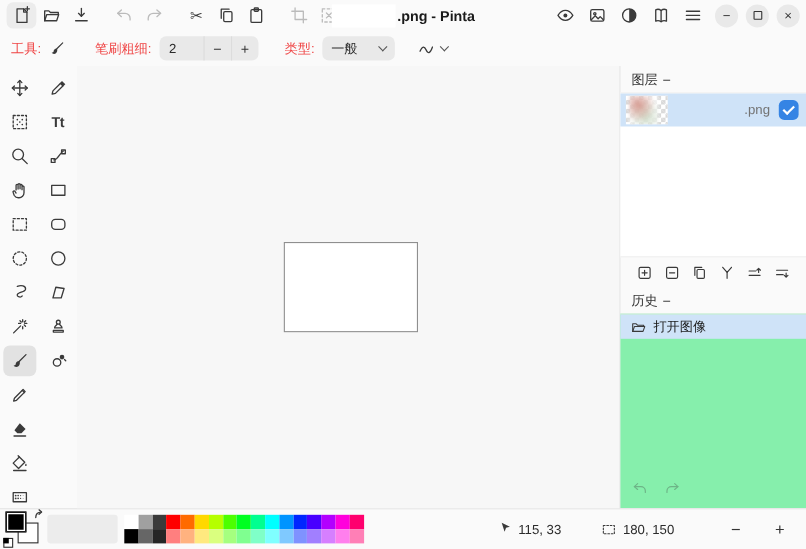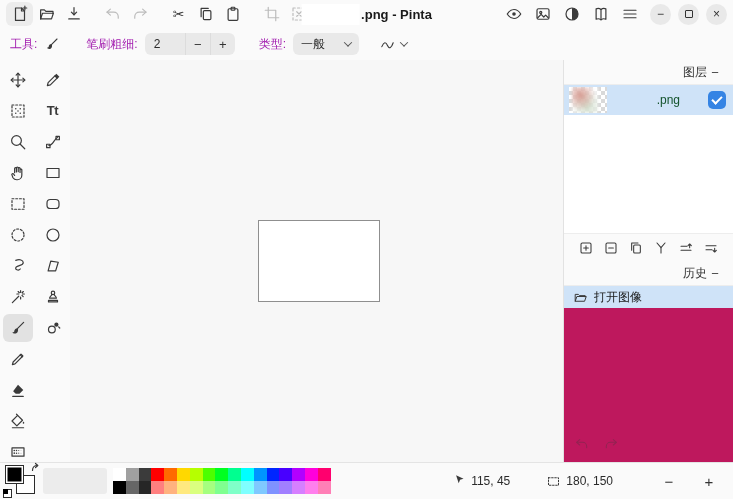--- a/index.html
+++ b/index.html
@@ -27,21 +27,21 @@
   .redacted { width:58px; height:21px; background:#ffffff; }
   .title-text { font-size:13px; font-weight:700; color:#1a1a1a; white-space:nowrap; }
   .tb-right { margin-left:auto; display:flex; align-items:center; gap:2px; }
   .winctl { width:21px; height:21px; border-radius:50%; background:#e9e9e9; display:flex;
             align-items:center; justify-content:center; font-size:12px; color:#333; margin-left:5px; }
   .maxbox { width:8px; height:8px; border:1.5px solid #333; border-radius:1px; }
   .glyph { font-size:14px; color:#3a3a3a; line-height:1; }
 
   
   .toolrow { height:32px; display:flex; align-items:center; padding:0 10px; gap:7px; flex:0 0 auto; }
-  .tr-label { color:#a21caf; }
+  .tr-label { color:#ef4444; }
   .pill { height:22px; background:#e9e9e9; border-radius:6px; display:flex; align-items:center; }
   .spin { width:90px; }
   .spin .val { flex:1; padding-left:9px; color:#2b2b2b; }
   .spin .seg { width:25px; height:22px; display:flex; align-items:center; justify-content:center;
                border-left:1px solid #dcdcdc; font-size:13px; color:#333; }
   .dd { width:66px; padding:0 8px; gap:6px; }
   .dd .dd-val { flex:1; color:#2b2b2b; }
   .chev { width:6px; height:6px; border-right:1.6px solid #555; border-bottom:1.6px solid #555;
           transform:rotate(45deg) translate(-1px,-1px); flex:0 0 auto; }
 
@@ -54,43 +54,43 @@
   .tool.selected { background:#e2e2e2; }
   .tt-glyph { font-size:13px; font-weight:700; color:#3a3a3a; letter-spacing:-.5px; }
 
   .canvas-area { flex:1; position:relative; background:#f7f7f7; }
   .canvas { position:absolute; left:188px; top:160px; width:122px; height:82px;
             background:#ffffff; border:1px solid #8f8f8f; }
 
   
   .rightpanel { width:170px; flex:0 0 auto; border-left:1px solid #e2e2e2; background:#fafafa;
                 display:flex; flex-direction:column; }
-  .panel-header { height:24px; display:flex; align-items:center; justify-content:flex-end;
+  .panel-header { height:24px; display:flex; align-items:center; justify-content:flex-start;
                   padding:0 10px; color:#333; flex:0 0 auto; }
   .collapse-btn { color:#444; font-size:13px; width:16px; text-align:center; }
   .layer-list { height:150px; background:#fff; border-top:1px solid #ededed; border-bottom:1px solid #ededed; flex:0 0 auto; }
   .layer-row { height:30px; background:#cfe3f8; display:flex; align-items:center; padding:0 7px 0 5px; }
   .thumb { width:38px; height:26px; position:relative; overflow:hidden; flex:0 0 auto;
            background-color:#fff;
            background-image:linear-gradient(45deg,#d9d9d9 25%,transparent 25%,transparent 75%,#d9d9d9 75%),
                             linear-gradient(45deg,#d9d9d9 25%,transparent 25%,transparent 75%,#d9d9d9 75%);
            background-size:8px 8px; background-position:0 0,4px 4px; }
   .thumb-blob { position:absolute; left:3px; top:0; width:26px; height:26px;
                 background:
                   radial-gradient(circle at 32% 32%, rgba(213,152,142,.95), rgba(255,255,255,.55) 62%),
                   radial-gradient(circle at 58% 74%, rgba(146,178,134,.9), rgba(255,255,255,.2) 66%);
                 filter:blur(1.3px); }
-  .layer-name { margin-left:auto; margin-right:28px; color:#14532d; }
+  .layer-name { margin-left:auto; margin-right:8px; color:#737373; }
   .checkbox { width:18px; height:18px; border-radius:5px; background:#3584e4; position:relative; flex:0 0 auto; }
   .checkbox::after { content:""; position:absolute; left:4px; top:5px; width:8px; height:4px;
                      border-left:2px solid #fff; border-bottom:2px solid #fff; transform:rotate(-45deg); }
   .layer-btns { height:27px; display:flex; align-items:center; justify-content:space-between;
                 padding:0 11px; flex:0 0 auto; }
   .lb { width:22px; height:22px; display:flex; align-items:center; justify-content:center; border-radius:5px; }
-  .history-list { flex:1; background:#be185d; border-top:1px solid #ededed; display:flex; flex-direction:column; min-height:0; }
+  .history-list { flex:1; background:#86efac; border-top:1px solid #ededed; display:flex; flex-direction:column; min-height:0; }
   .history-row { height:22px; background:#cfe3f8; display:flex; align-items:center; gap:6px; padding:0 9px; color:#1a1a1a; flex:0 0 auto; }
   .history-bottom { margin-top:auto; display:flex; gap:13px; padding:6px 10px 10px; }
 
   
   .statusbar { height:37px; flex:0 0 auto; border-top:1px solid #e4e4e4; background:#fafafa;
                display:flex; align-items:center; padding:0 12px 0 3px; }
   .colorwidget { width:40px; height:34px; position:relative; flex:0 0 auto; }
   .cw-sec { position:absolute; left:13px; top:11px; width:19px; height:19px; background:#fff; border:1.5px solid #2b2b2b; }
   .cw-pri { position:absolute; left:2px; top:1px; width:19px; height:19px; background:#000;
             border:1.5px solid #2b2b2b; box-shadow:inset 0 0 0 1.5px #fff; }
@@ -528,21 +528,21 @@
       <div class="swatch" style="background: rgb(255, 127, 237);"></div>
       <div class="swatch" style="background: rgb(255, 0, 110);"></div>
       <div class="swatch" style="background: rgb(255, 127, 182);"></div>
     </div>
 
   <div class="status-right">
     <div class="stat-item">
       <svg class="ic" viewBox="0 0 24 24" style="width:14px;height:14px">
         <path class="fill" d="M7 2l4.5 14 2.3-6 6-1.8z"></path>
       </svg>
-      <span>115, 45</span>
+      <span>115, 33</span>
     </div>
     <span style="width:36px"></span>
     <div class="stat-item">
       <svg class="ic" viewBox="0 0 24 24" style="width:15px;height:15px">
         <rect x="4" y="6" width="16" height="12" stroke-dasharray="2.5 2.5"></rect>
       </svg>
       <span>180, 150</span>
     </div>
     <span style="width:44px"></span>
     <div class="zoombtn">−</div>

